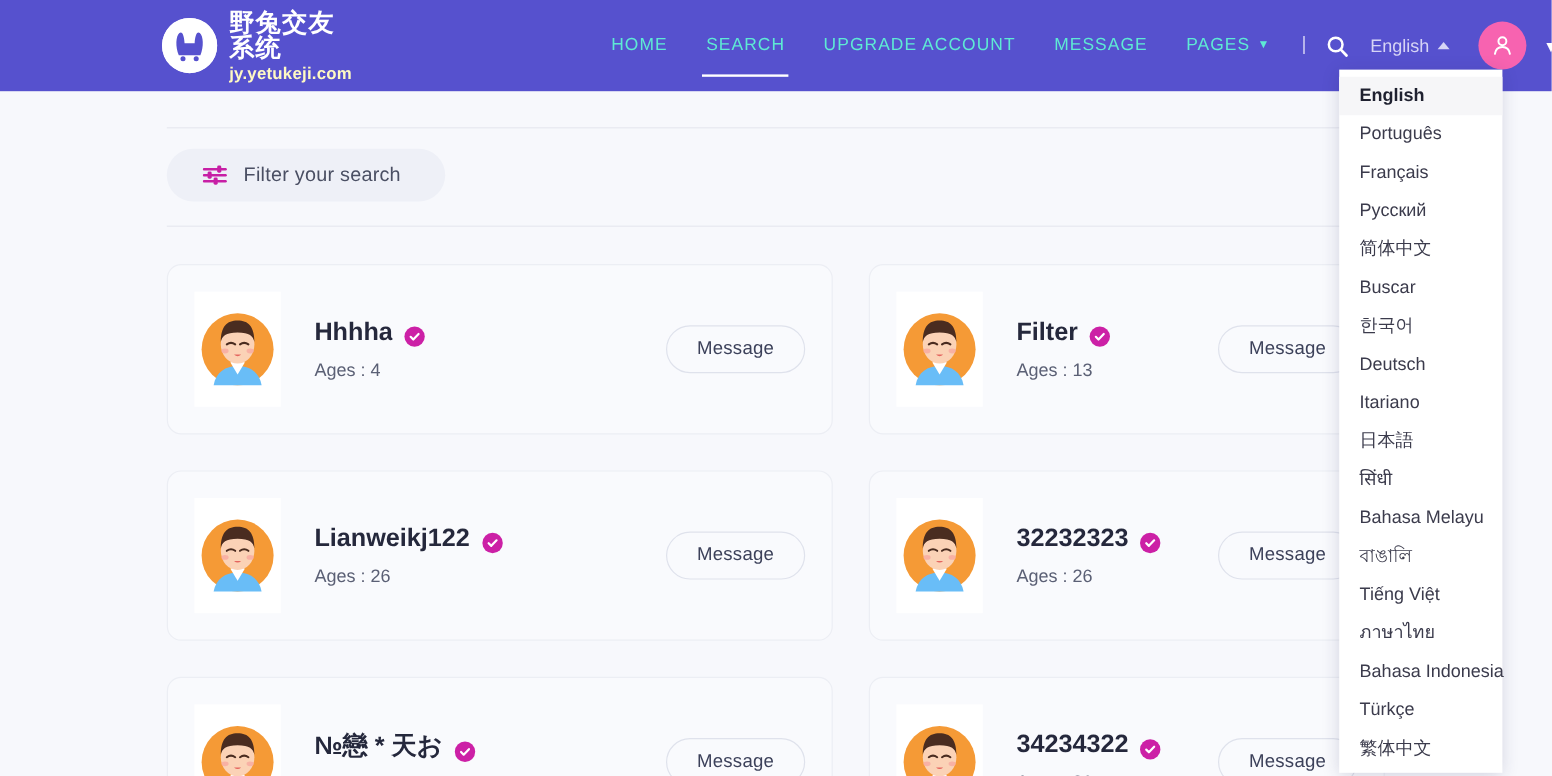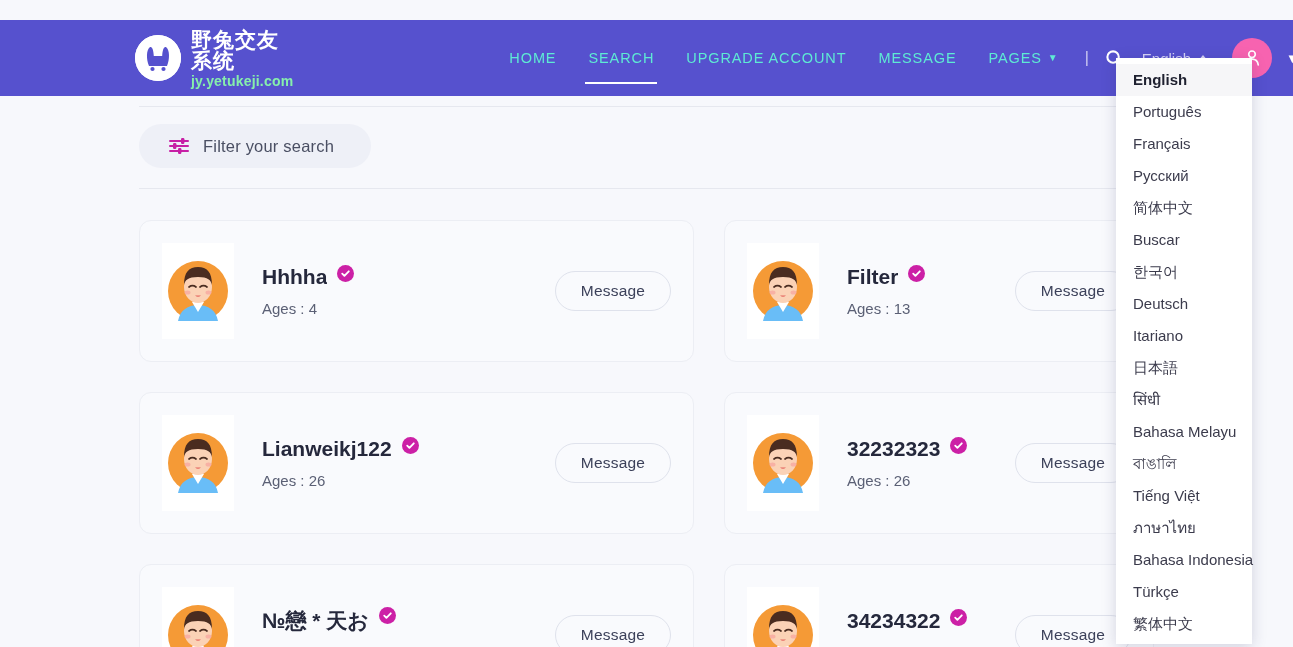--- a/index.html
+++ b/index.html
@@ -14,21 +14,20 @@
   
   .header {
     position: absolute;
     top: 0; left: 0;
     width: 1293px;
     height: 76px;
     background: #5651ce;
     display: flex;
     align-items: center;
     z-index: 40;
-    margin-top: 20px;
   }
   .brand {
     display: flex;
     align-items: center;
     margin-left: 135px;
     gap: 10px;
   }
   .brand-logo {
     width: 46px; height: 46px;
     border-radius: 50%;
@@ -42,21 +41,21 @@
     width: 46px; height: 46px;
   }
   .brand-text { display: flex; flex-direction: column; line-height: 1; }
   .brand-cn {
     color: #fff;
     font-size: 21px;
     font-weight: 700;
     letter-spacing: 1px;
   }
   .brand-url {
-    color: #86efac;
+    color: #fef9c3;
     font-size: 14px;
     font-weight: 700;
     margin-top: 3px;
     letter-spacing: 0.2px;
   }
 
   .nav {
     display: flex;
     align-items: center;
     margin-left: 200px;
@@ -219,21 +218,21 @@
     align-items: center;
     justify-content: center;
   }
   .card-info {
     margin-left: 28px;
     flex: 1 1 auto;
     min-width: 0;
   }
   .card-name-row {
     display: flex;
-    align-items: flex-start;
+    align-items: flex-end;
     gap: 10px;
   }
   .card-name {
     font-size: 21px;
     font-weight: 700;
     color: #25283c;
     white-space: nowrap;
     overflow: hidden;
     text-overflow: ellipsis;
   }

